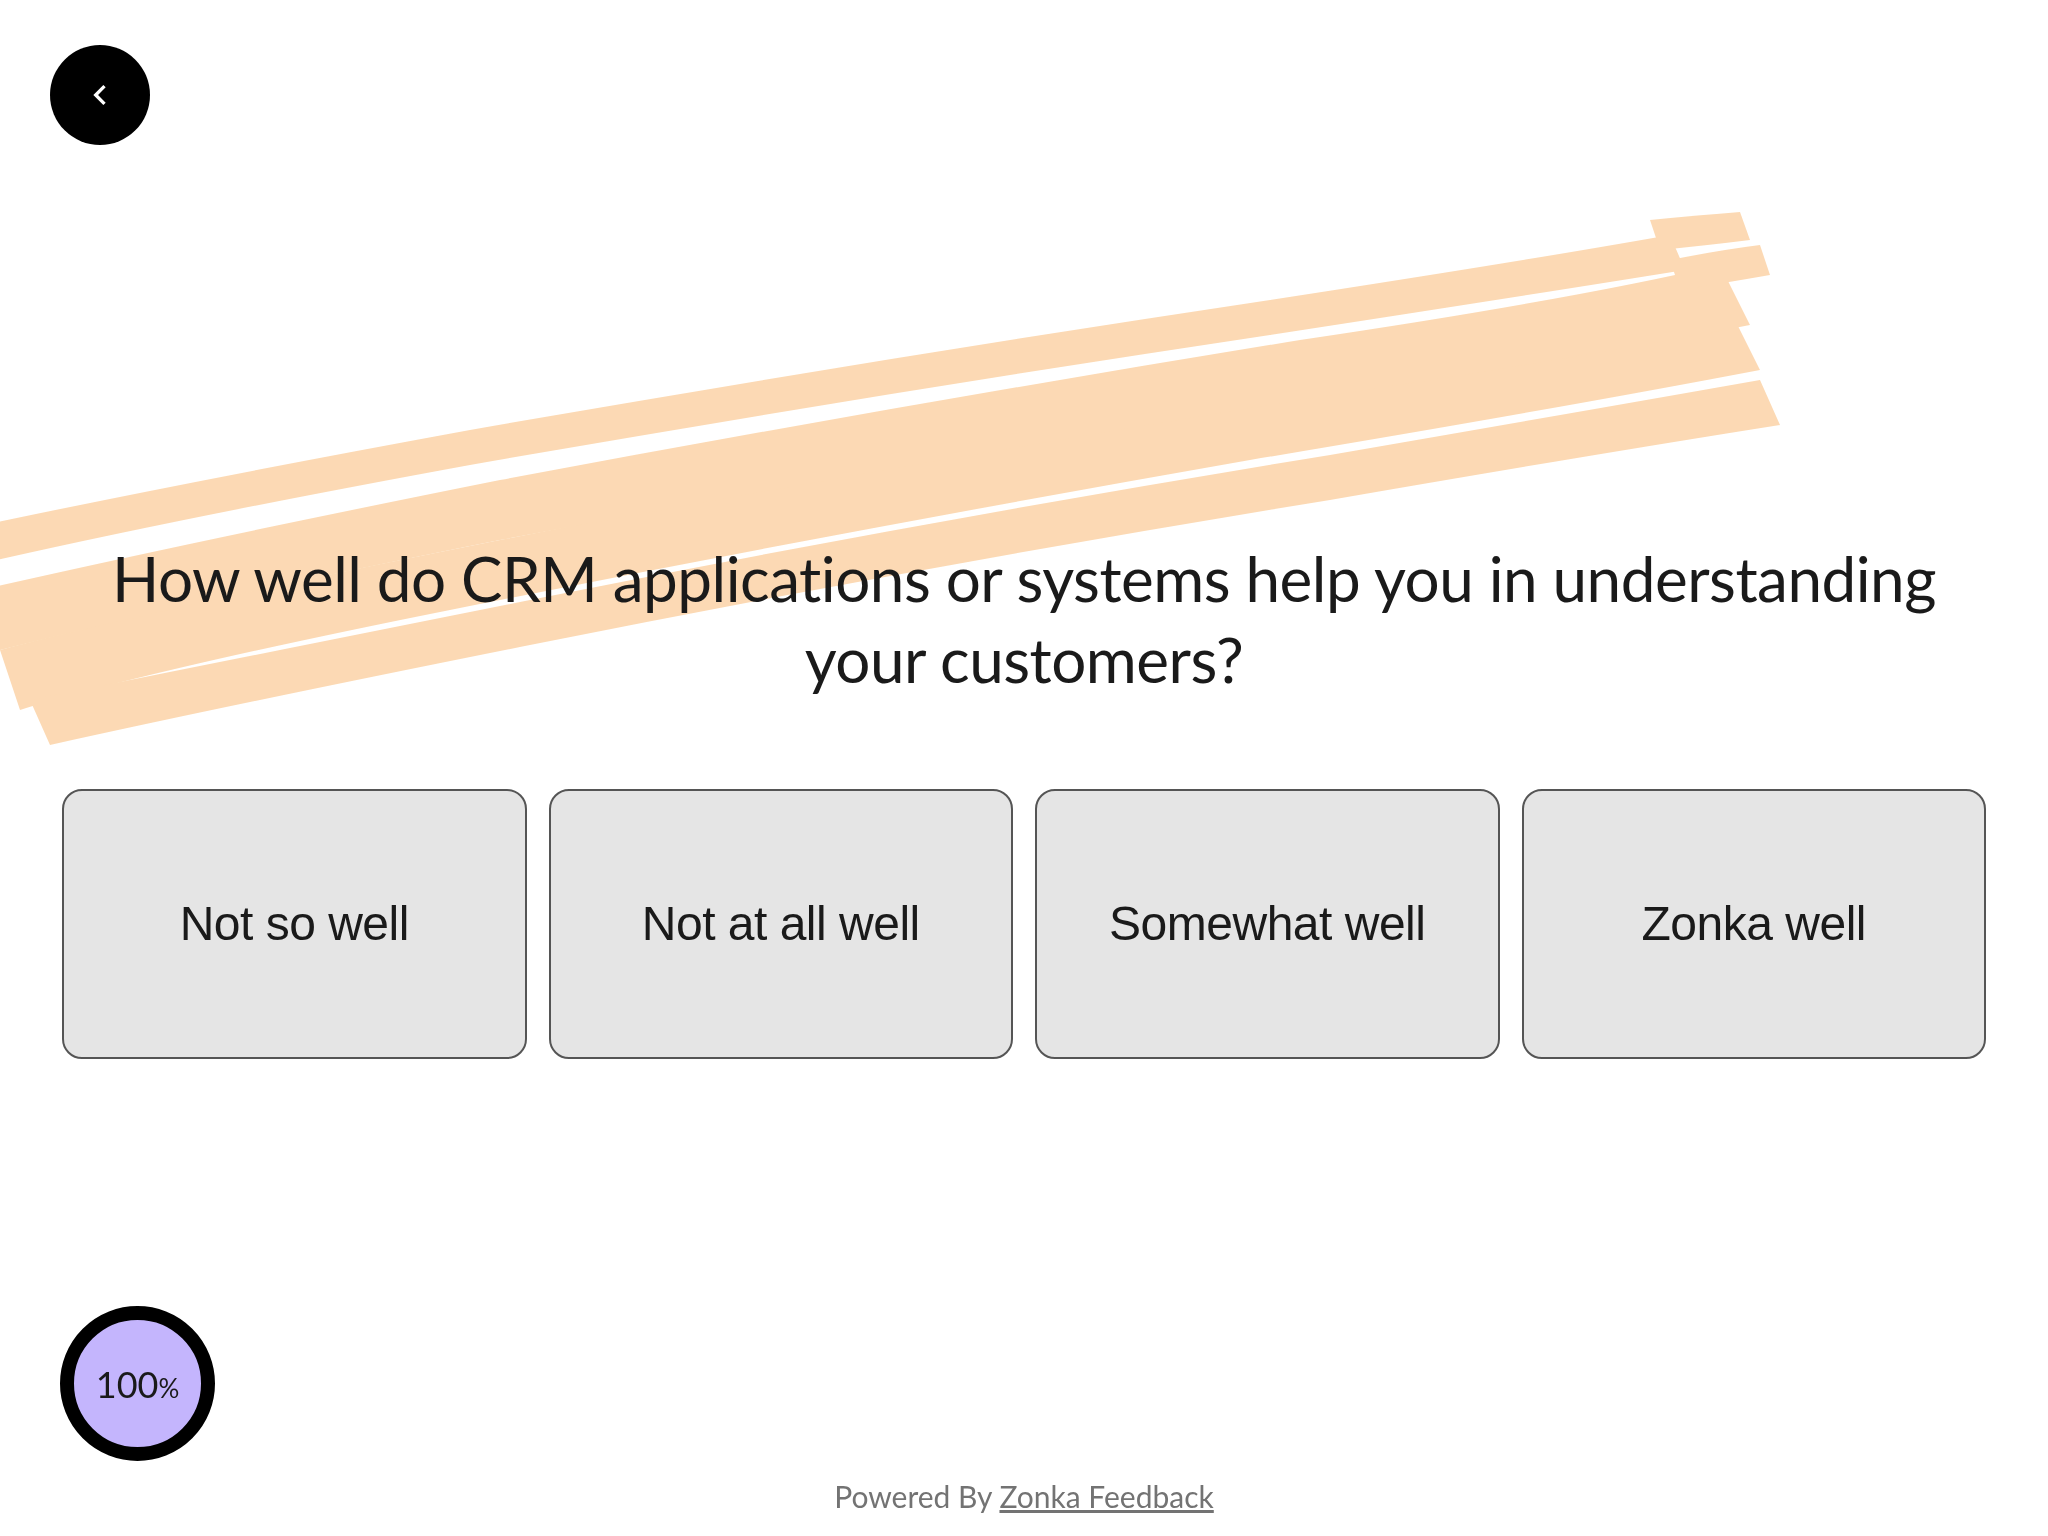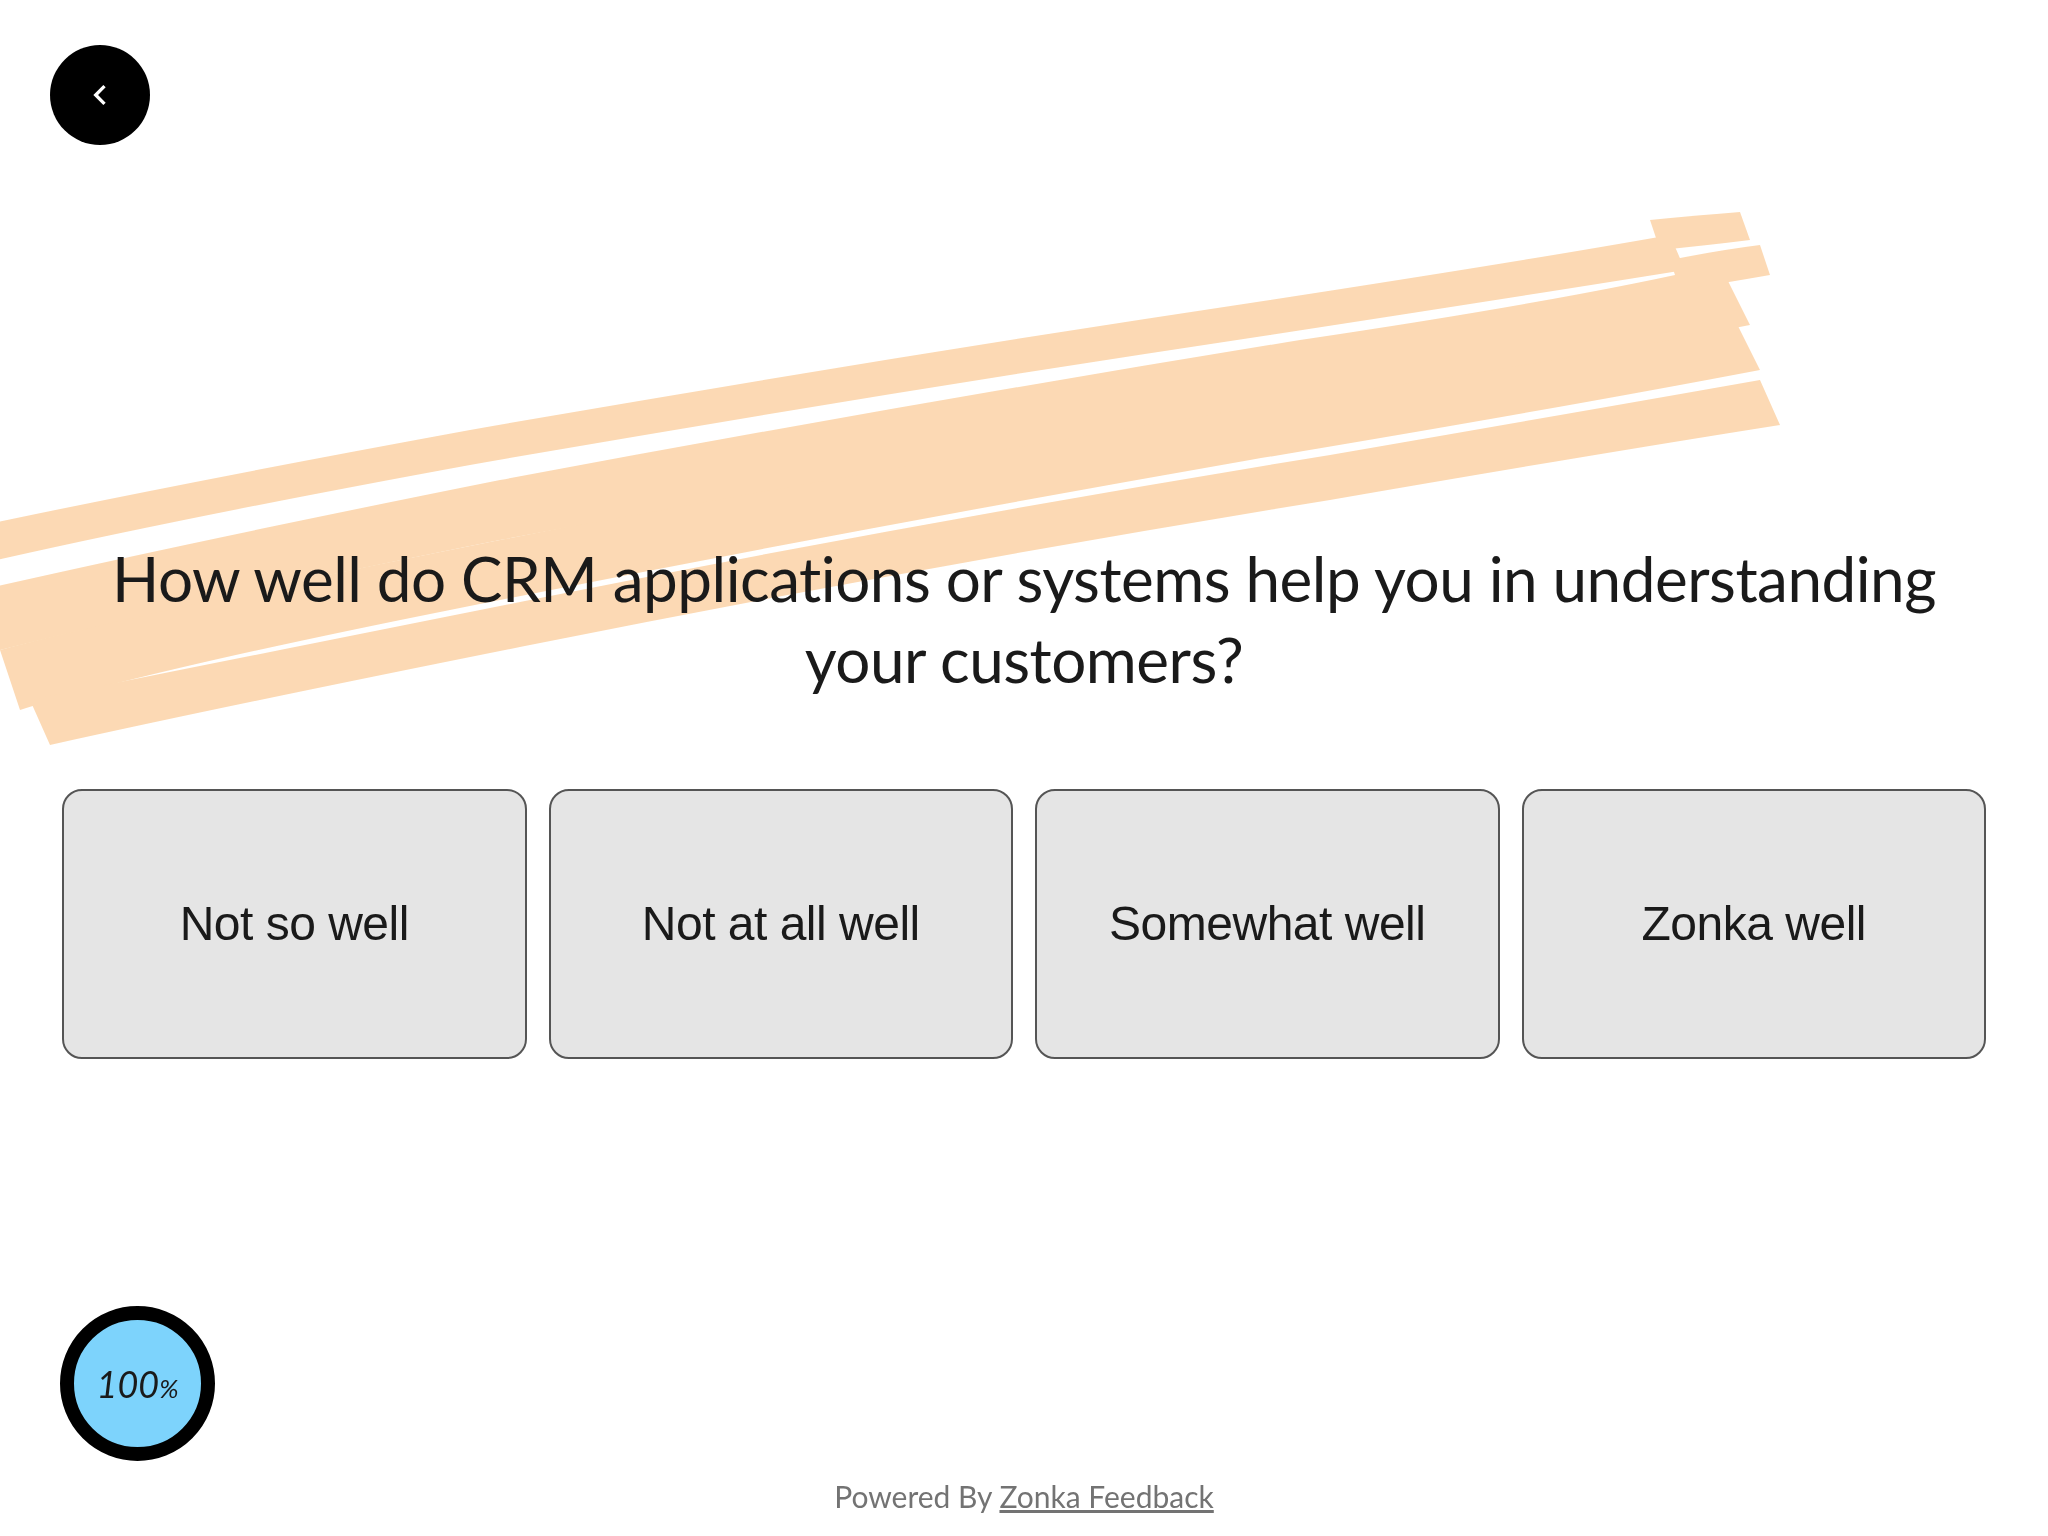--- a/index.html
+++ b/index.html
@@ -100,22 +100,21 @@
       position: absolute;
       bottom: 75px;
       left: 60px;
       width: 155px;
       height: 155px;
       border: 14px solid #000000;
       border-radius: 50%;
       display: flex;
       align-items: center;
       justify-content: center;
-      background: #7dd3fc;
-      font-style: italic;
+      background: #c4b5fd;
     }
     
     .progress-value {
       font-size: 36px;
       font-weight: 400;
       color: #1a1a1a;
     }
     
     .progress-percent {
       font-size: 26px;

